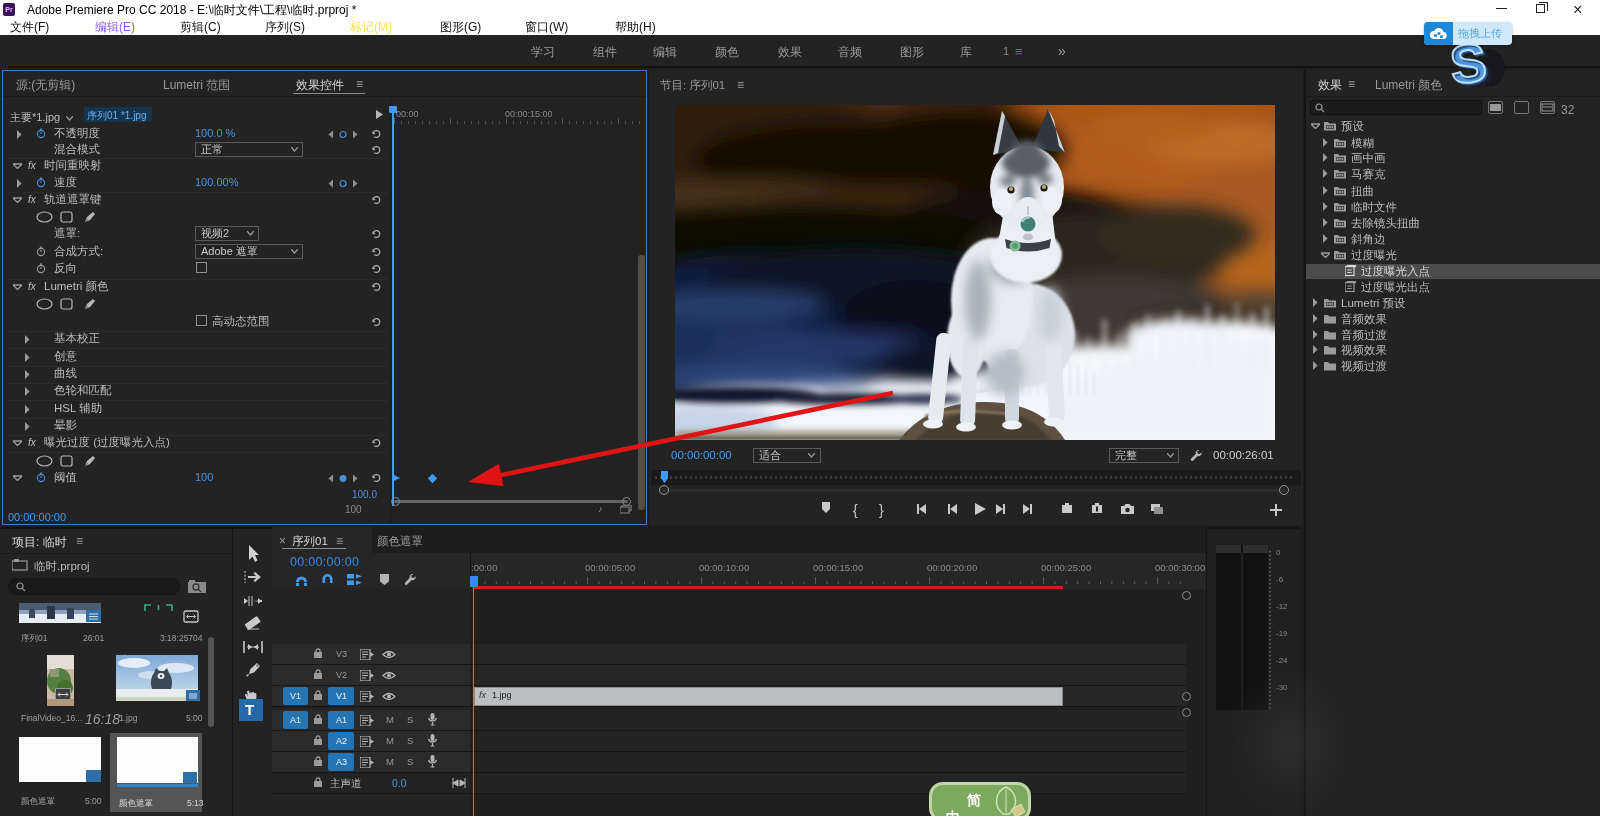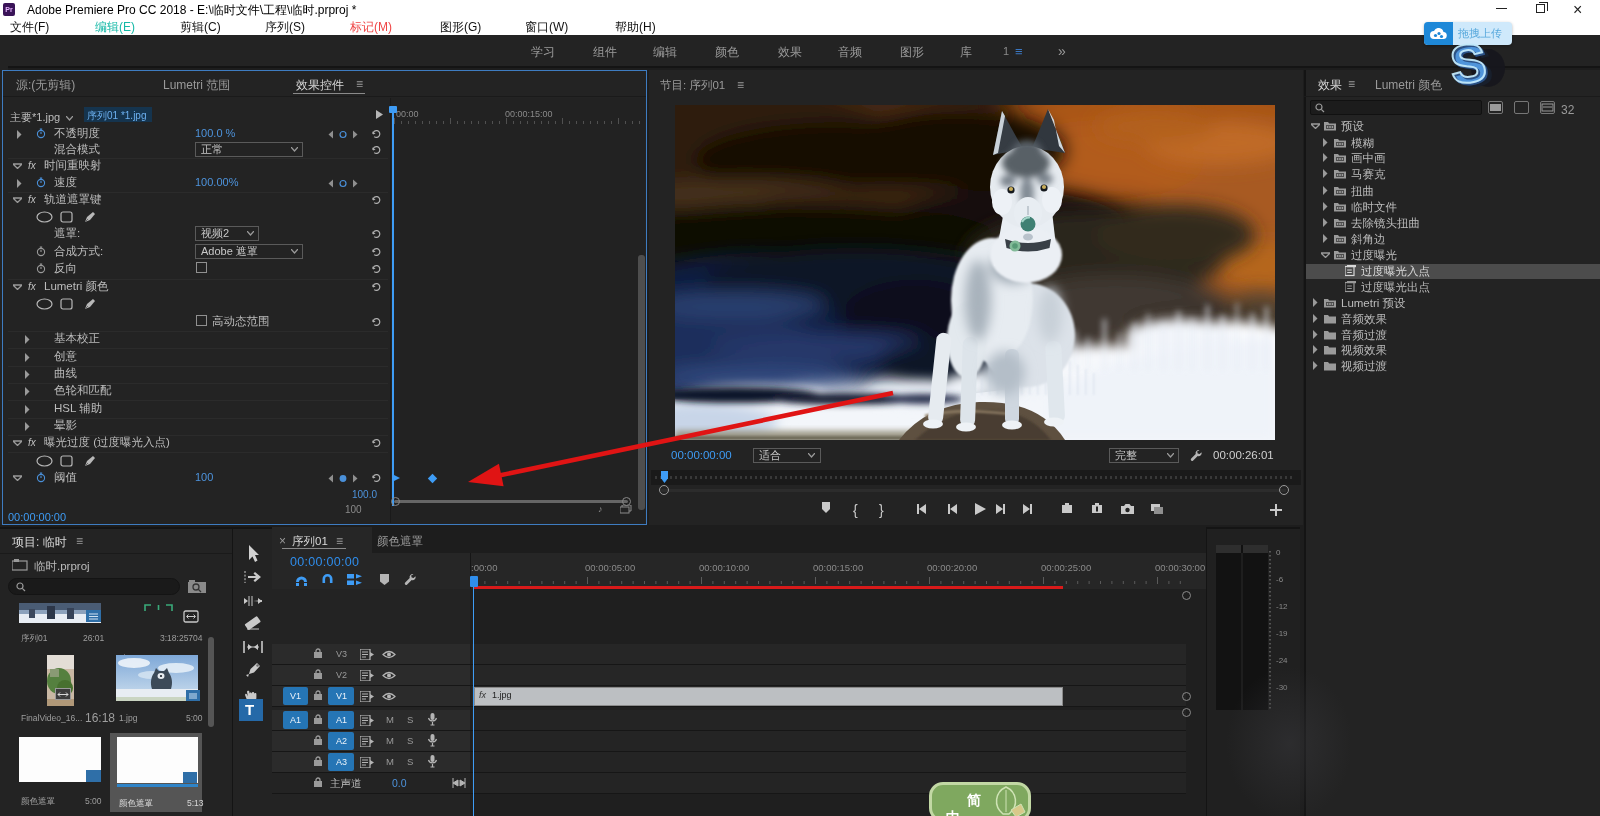--- a/index.html
+++ b/index.html
@@ -12,24 +12,24 @@
 .vline{position:absolute;width:1px;background:#1a1a1a}
 </style></head><body>
 <div class="a" style="left:0px;top:0px;width:1600px;height:35px;background:#ffffff"></div>
 <div class="a" style="left:3px;top:3px;width:12px;height:13px;background:#3a1458;border-radius:2px;color:#e7b3ff;font-size:7px;font-weight:bold;text-align:center;line-height:13px">Pr</div>
 <div class="t " style="left:27px;top:4px;color:#000;font-size:12px">Adobe Premiere Pro CC 2018 - E:\临时文件\工程\临时.prproj *</div>
 <div class="a" style="left:1496px;top:8px;width:11px;height:1px;background:#222"></div>
 <div class="a" style="left:1536px;top:4px;width:9px;height:9px;border:1px solid #222"></div>
 <div class="a" style="left:1539px;top:2px;width:9px;height:9px;border:1px solid #222;border-left:none;border-bottom:none"></div>
 <div class="t " style="left:1573px;top:2px;color:#222;font-size:16px">×</div>
 <div class="t " style="left:10px;top:21px;color:#111;font-size:12px">文件(F)</div>
-<div class="t " style="left:95px;top:21px;color:#14b8a6;font-size:12px">编辑(E)</div>
+<div class="t " style="left:95px;top:21px;color:#8b5cf6;font-size:12px">编辑(E)</div>
 <div class="t " style="left:180px;top:21px;color:#111;font-size:12px">剪辑(C)</div>
 <div class="t " style="left:265px;top:21px;color:#111;font-size:12px">序列(S)</div>
-<div class="t " style="left:350px;top:21px;color:#ef4444;font-size:12px">标记(M)</div>
+<div class="t " style="left:350px;top:21px;color:#fde047;font-size:12px">标记(M)</div>
 <div class="t " style="left:440px;top:21px;color:#111;font-size:12px">图形(G)</div>
 <div class="t " style="left:525px;top:21px;color:#111;font-size:12px">窗口(W)</div>
 <div class="t " style="left:615px;top:21px;color:#111;font-size:12px">帮助(H)</div>
 <div class="a" style="left:0px;top:35px;width:1600px;height:33px;background:#232323;border-bottom:2px solid #141414"></div>
 <div class="t g" style="left:531px;top:46px;font-size:12px">学习</div>
 <div class="t g" style="left:593px;top:46px;font-size:12px">组件</div>
 <div class="t g" style="left:653px;top:46px;font-size:12px">编辑</div>
 <div class="t g" style="left:715px;top:46px;font-size:12px">颜色</div>
 <div class="t g" style="left:778px;top:46px;font-size:12px">效果</div>
 <div class="t g" style="left:838px;top:46px;font-size:12px">音频</div>
@@ -747,21 +747,21 @@
     <ellipse cx="12" cy="26" rx="12" ry="13" fill="#55803f"></ellipse>
     <ellipse cx="18" cy="33" rx="8" ry="8" fill="#47702f"></ellipse>
     <rect x="3" y="14" width="9" height="8" fill="#8a9a74"></rect>
     <rect y="44" width="27" height="7" fill="#b09878"></rect>
   </svg>
 <div class="a" style="left:55px;top:688px;width:16px;height:12px;background:#3c3c3c;border:1px solid #9a9a9a"></div>
 <svg class="a" style="left:57px;top:691px" width="12" height="7" viewBox="0 0 12 7">
     <path d="M1 3.5h10M3 1.5l-2 2 2 2M9 1.5l2 2-2 2" stroke="#d8d8d8" stroke-width="1" fill="none"></path>
   </svg>
 <div class="t" style="left:21px;top:714px;font-size:8.5px;color:#9e9e9e;">FinalVideo_16...</div>
-<div class="t" style="left:85px;top:712px;font-size:12px;color:#9e9e9e;">16:18</div>
+<div class="t" style="left:85px;top:712px;font-size:14px;color:#9e9e9e;font-style:italic;">16:18</div>
 <svg class="a" style="left:116px;top:655px" width="82" height="46" viewBox="0 0 82 46">
     <defs>
       <linearGradient id="hsky" x1="0" y1="0" x2="0" y2="1">
         <stop offset="0" stop-color="#7ea8d8"></stop>
         <stop offset="1" stop-color="#cfe0ef"></stop>
       </linearGradient>
     </defs>
     <rect width="82" height="46" fill="url(#hsky)"></rect>
     <ellipse cx="18" cy="8" rx="16" ry="5" fill="#eef4fa" opacity=".9"></ellipse>
     <ellipse cx="60" cy="13" rx="18" ry="5" fill="#e4eef7" opacity=".9"></ellipse>

